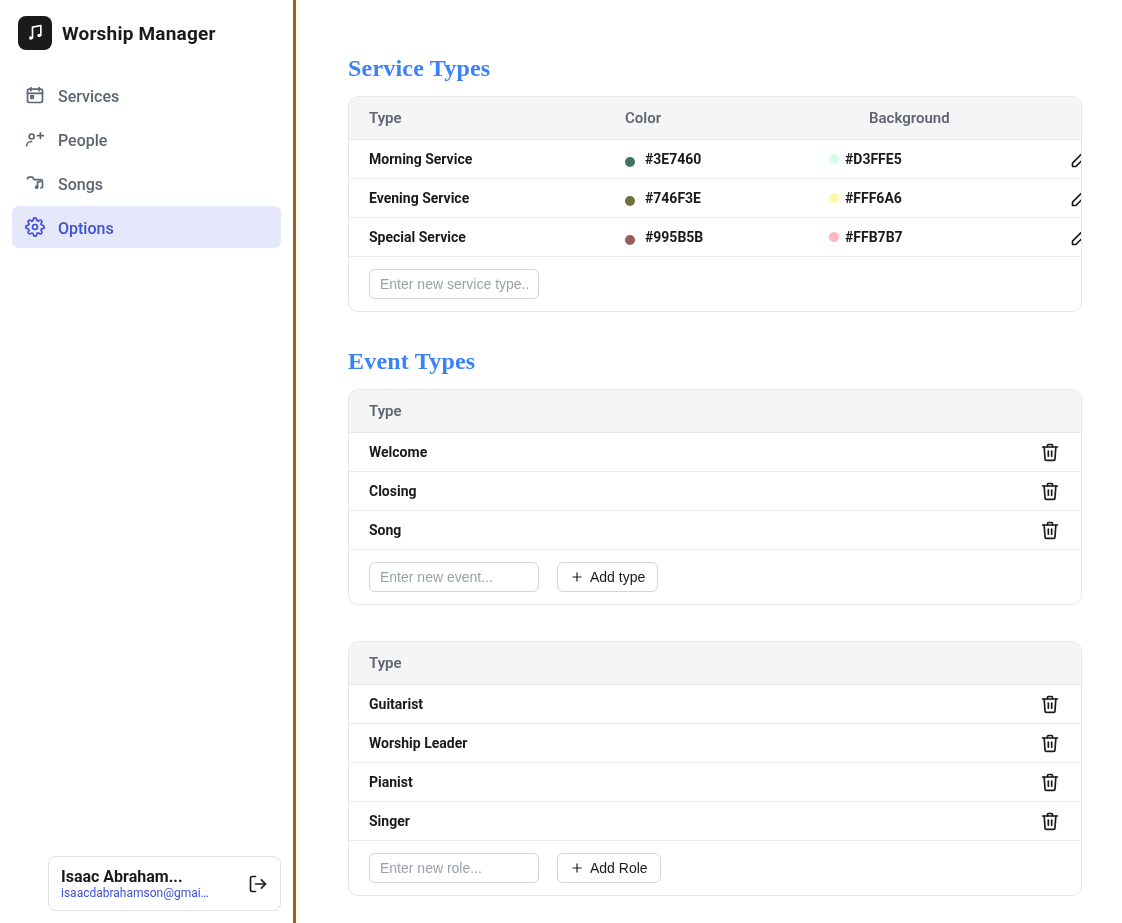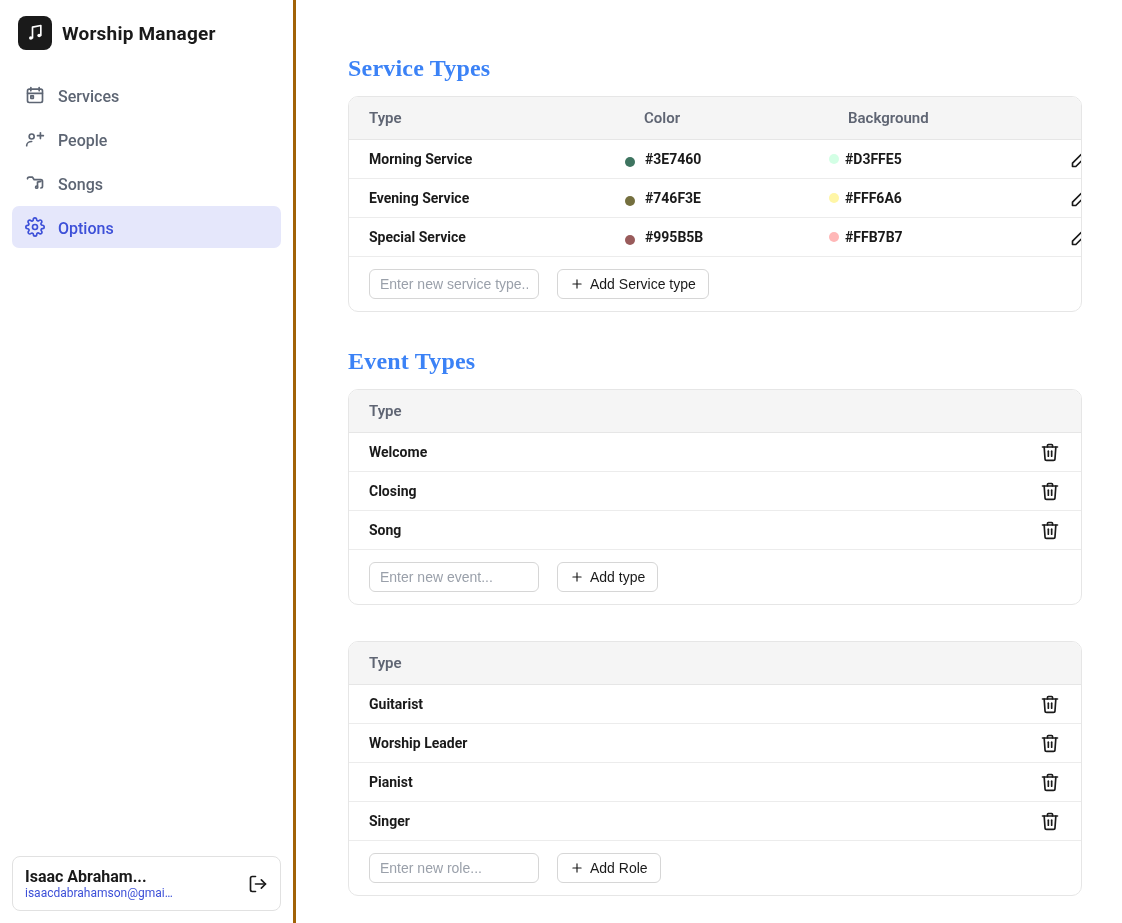--- a/index.html
+++ b/index.html
@@ -9,36 +9,36 @@
     .sidebar-header { display: flex; align-items: center; gap: 10px; padding: 4px 6px 16px 6px; }
     .logo { width: 34px; height: 34px; background: #1a1a1a; border-radius: 8px; display: flex; align-items: center; justify-content: center; }
     .logo svg { width: 20px; height: 20px; fill: #fff; }
     .app-title { font-size: 19px; font-weight: 700; letter-spacing: 0.2px; color: #1a1a1a; }
     .nav { display: flex; flex-direction: column; gap: 2px; padding: 8px 0; }
     .nav-item { display: flex; align-items: flex-end; gap: 12px; padding: 10px 12px; border-radius: 7px; cursor: pointer; color: #5d6573; font-size: 16px; font-weight: 500; }
     .nav-item .icon { width: 22px; height: 22px; display: flex; align-items: center; justify-content: center; }
     .nav-item .icon svg { width: 20px; height: 20px; stroke: #5d6573; }
     .nav-item.active { background: #e5e7fb; color: #3d50d8; }
     .nav-item.active .icon svg { stroke: #3d50d8; }
-    .sidebar-footer { margin-top: auto; }
+    .sidebar-footer { margin-top: auto; margin-left: 36px; }
     .user-card { border: 1px solid #e1e1e1; border-radius: 8px; padding: 10px 12px; display: flex; align-items: center; justify-content: space-between; gap: 8px; }
     .user-info { display: flex; flex-direction: column; overflow: hidden; max-width: 150px; }
     .user-name { font-weight: 700; font-size: 16px; color: #1a1a1a; white-space: nowrap; overflow: hidden; text-overflow: ellipsis; }
     .user-email { font-size: 12px; color: #3d50d8; white-space: nowrap; overflow: hidden; text-overflow: ellipsis; }
     .logout-icon { width: 20px; height: 20px; flex-shrink: 0; }
     .logout-icon svg { width: 20px; height: 20px; stroke: #1a1a1a; }
 
     .main { flex: 1; padding: 55px 40px 40px 52px; overflow-y: auto; }
     .section { margin-bottom: 36px; }
     .section-title { font-size: 24px; font-weight: 800; letter-spacing: 0.2px; margin-bottom: 14px; color: #3b82f6; font-family: Liberation Serif, serif; }
     .panel { border: 1px solid #e6e6e6; border-radius: 10px; background: #fff; overflow: hidden; }
     .panel-header { display: flex; padding: 12px 20px; background: #f5f5f5; border-bottom: 1px solid #e6e6e6; color: #5f6573; font-weight: 600; font-size: 15px; }
     .col-type { flex: 0 0 256px; }
-    .col-color { flex: 0 0 204px; margin-left: 19px; }
-    .col-bg { flex: 0 0 240px; }
+    .col-color { flex: 0 0 204px; }
+    .col-bg { flex: 0 0 240px; margin-left: 40px; }
     .col-type-full { flex: 1; }
     .panel-row { display: flex; align-items: center; padding: 8px 20px; border-bottom: 1px solid #ececec; font-weight: 700; min-height: 38px; }
     .panel-row:last-of-type { border-bottom: none; }
     .cell-type { flex: 0 0 256px; }
     .cell-color { flex: 0 0 204px; display: flex; align-items: flex-end; gap: 10px; }
     .cell-bg { flex: 0 0 240px; display: flex; align-items: center; gap: 6px; }
     .cell-type-full { flex: 1; }
     .swatch { width: 10px; height: 10px; border-radius: 50%; display: inline-block; }
     .row-actions { margin-left: auto; display: flex; gap: 12px; }
     .row-actions .action-btn { width: 22px; height: 22px; display: flex; align-items: center; justify-content: center; cursor: pointer; }
@@ -214,29 +214,20 @@
                     <path d="M10 11v6"></path>
                     <path d="M14 11v6"></path>
                     <path d="M9 6V4a1 1 0 0 1 1-1h4a1 1 0 0 1 1 1v2"></path>
                   </svg>
                 </div>
               </div>
             </div>
           </div>
         <div class="panel-footer">
           <input class="text-input" placeholder="Enter new service type..." style="">
-          <button class="add-btn">
-            <span class="plus">
-                <svg viewBox="0 0 24 24" fill="none" stroke-width="2" stroke-linecap="round">
-                  <line x1="12" y1="5" x2="12" y2="19"></line>
-                  <line x1="5" y1="12" x2="19" y2="12"></line>
-                </svg>
-              </span>
-            <span>Add Service type</span>
-          </button>
         </div>
       </div>
     </section>
 
     <section class="section">
       <h2 class="section-title">Event Types</h2>
       <div class="panel">
         <div class="panel-header">
           <div class="col-type-full">Type</div>
         </div>

